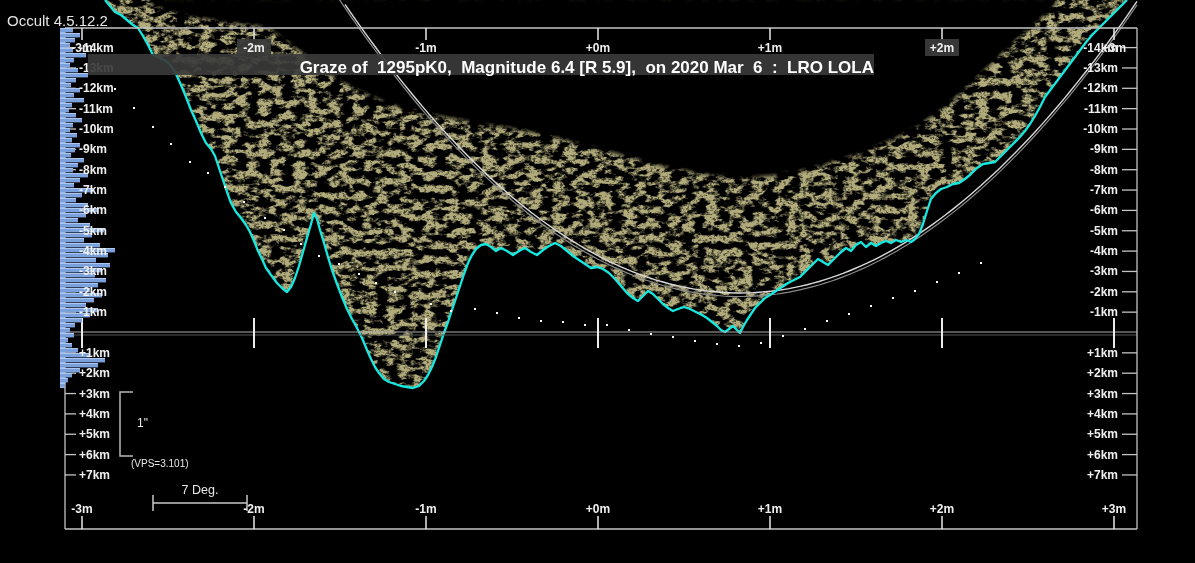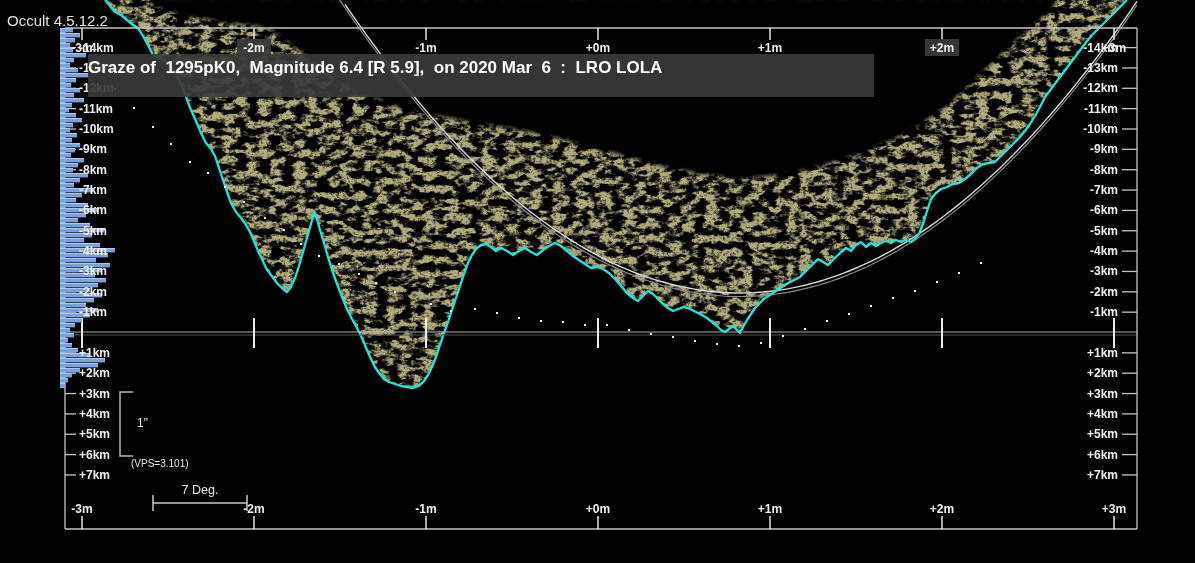--- a/index.html
+++ b/index.html
@@ -1,21 +1,21 @@
 <!DOCTYPE html>
 <html><head>
 <meta charset="utf-8">
 <style>
   html,body{margin:0;padding:0;background:#000;}
   .stage{position:relative;width:1195px;height:563px;background:#000;overflow:hidden;
          font-family:"Liberation Sans",sans-serif;}
   .stage svg{position:absolute;left:0;top:0;}
   .overlay{position:absolute;color:#f0f0f0;white-space:pre;}
   .app-title{left:7px;top:12px;font-size:15px;color:#e4e4e4;}
-  .chart-title{left:88px;top:54px;width:786px;height:43px;line-height:27px;text-align:left;
+  .chart-title{left:88px;top:54px;width:786px;height:21px;line-height:27px;text-align:right;
                background:rgba(58,58,58,.92);font-weight:700;font-size:17px;color:#fff;}
   .footer{left:0;top:510px;width:1184px;text-align:center;font-weight:700;font-size:17px;color:#fff;}
   .lbl-arcsec{left:137px;top:416px;font-size:12px;color:#e8e8e8;}
   .lbl-vps{left:131px;top:458px;font-size:10px;color:#e8e8e8;}
   .lbl-deg{left:153px;top:483px;width:94px;text-align:center;font-size:12.5px;color:#e8e8e8;}
 </style>
 </head>
 <body>
 
 <div class="stage">

